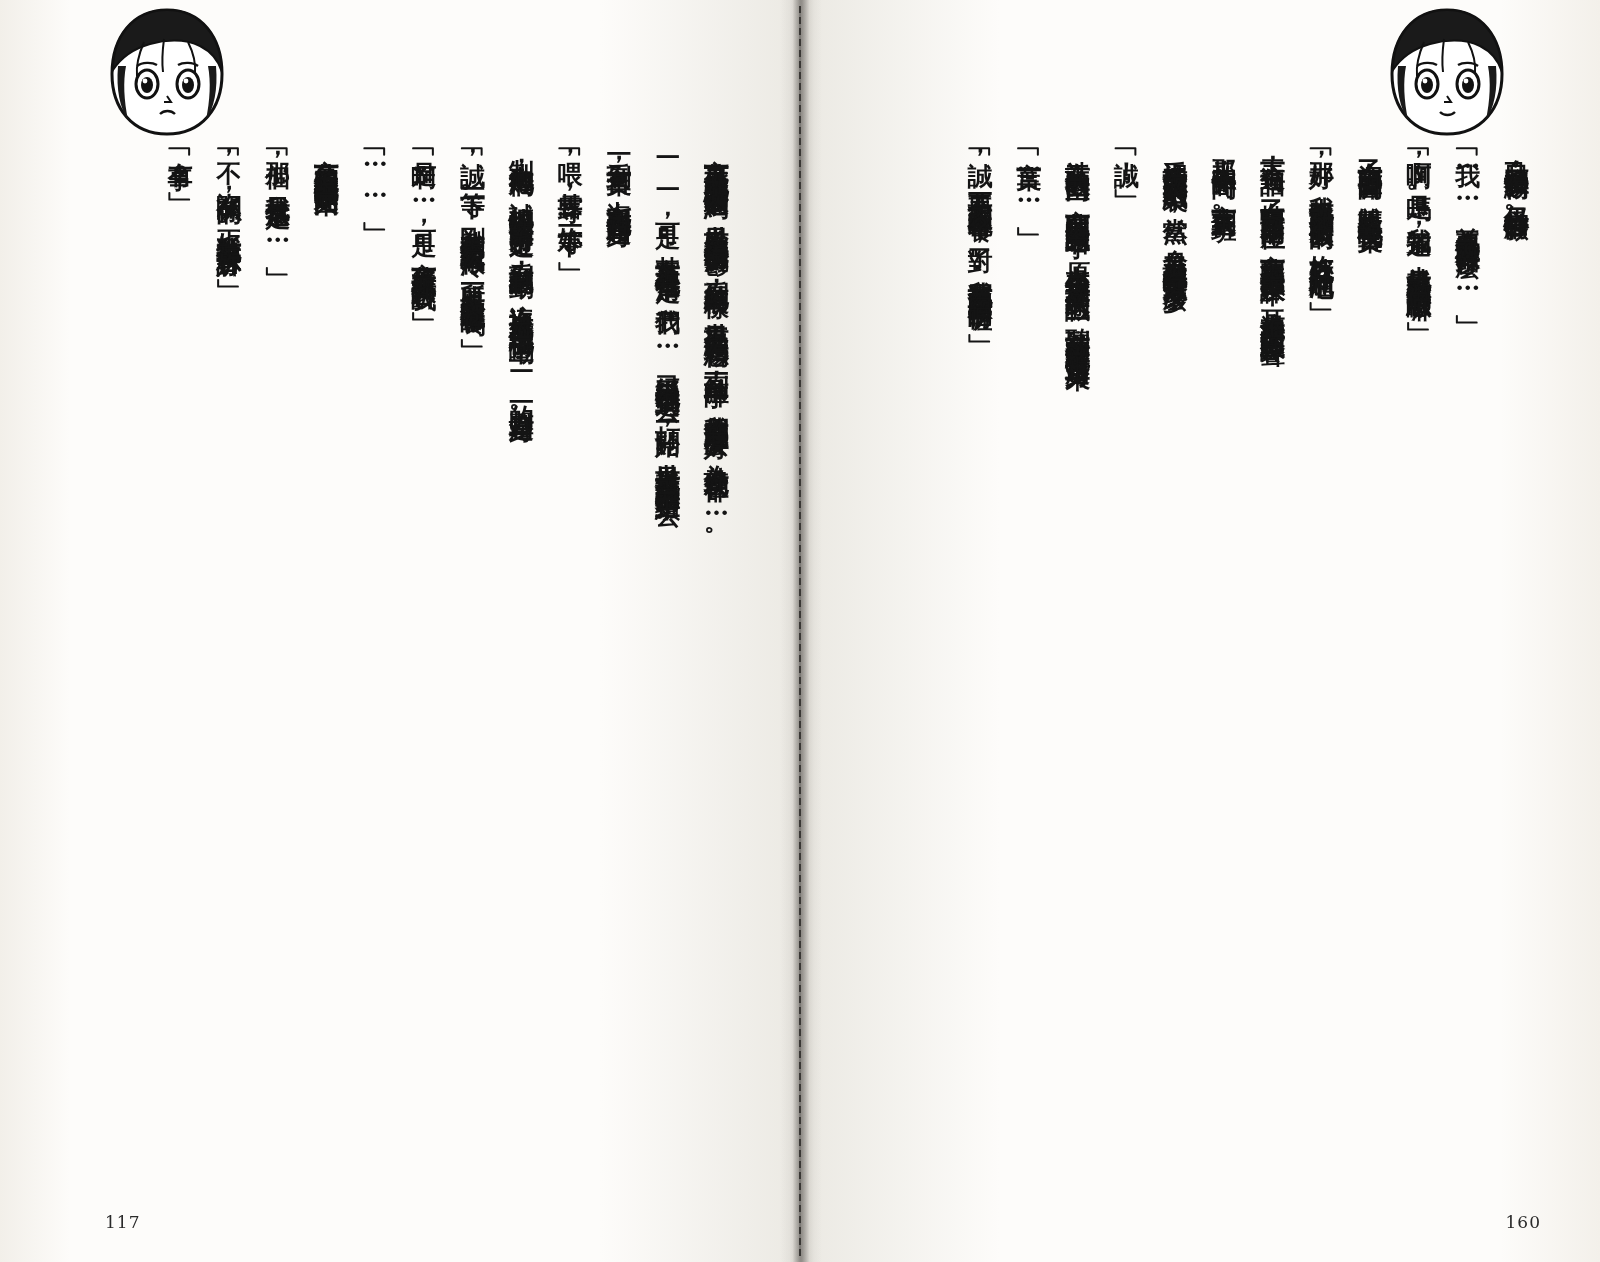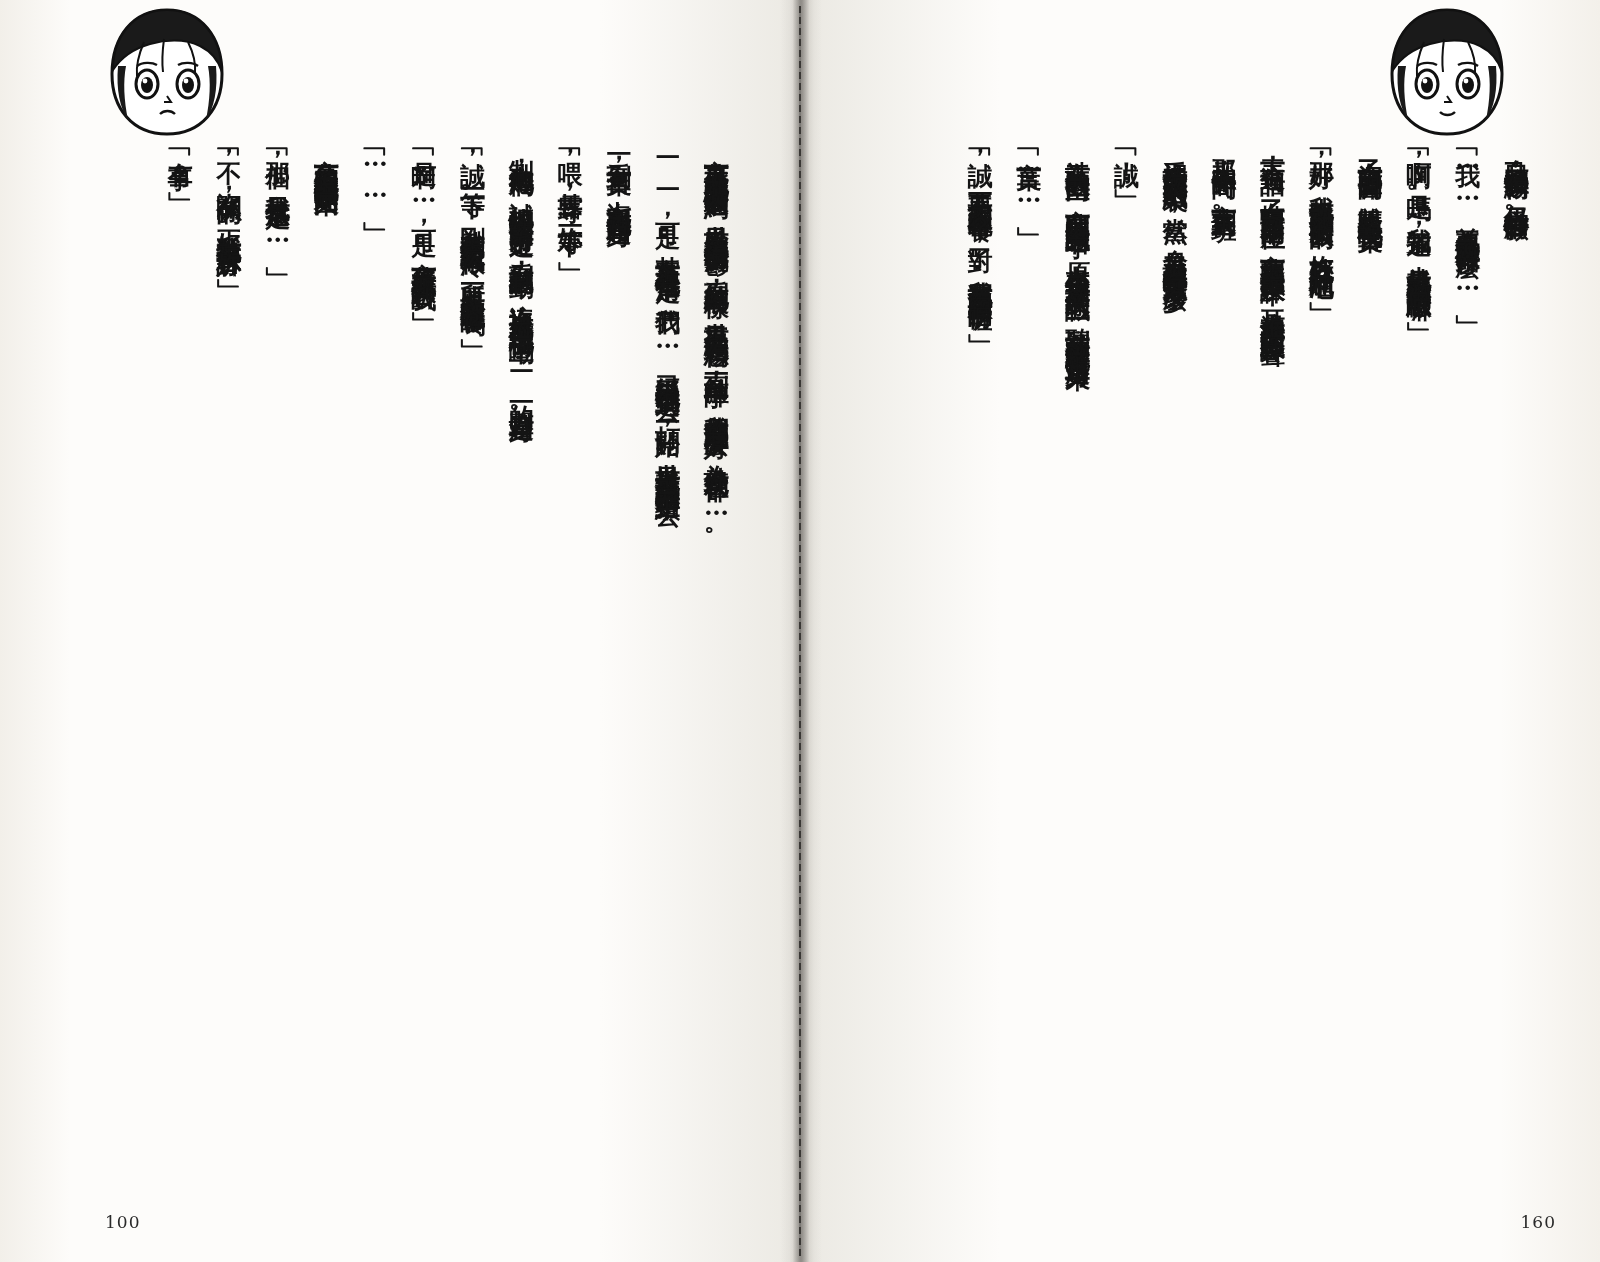--- a/index.html
+++ b/index.html
@@ -85,21 +85,21 @@
 
   
   .folio {
     position: absolute;
     bottom: 30px;
     font-size: 17px;
     color: #2a2a2a;
     letter-spacing: 1px;
     font-family: "DejaVu Serif", "Liberation Serif", serif;
   }
-  #folio-right { right: 44px; }
+  #folio-right { right: 59px; }
   #folio-left  { left: 105px; }
 
   
   .face {
     position: absolute;
     width: 150px;
     height: 150px;
   }
   #face-right { top: 4px; right: 78px; }
   #face-left  { top: 4px; left: 92px; }
@@ -190,15 +190,15 @@
 「誠，等一下。剛才我們不是說天氣很冷，所以要一起在教室裡吃午餐嗎？」
 「是啊……可是，言葉好像有話要告訴我。」
 「……」
 言葉的視線在誠與世界之間來回。
 「那個，我果然還是……」
 「不，沒關係的，正好我也有事想告訴妳。」
 「有事？」</div>
 
   <div class="folio" id="folio-right">160</div>
 
-  <div class="folio" id="folio-left">100</div>
+  <div class="folio" id="folio-left">117</div>
 
 </div>
 
 </body></html>

